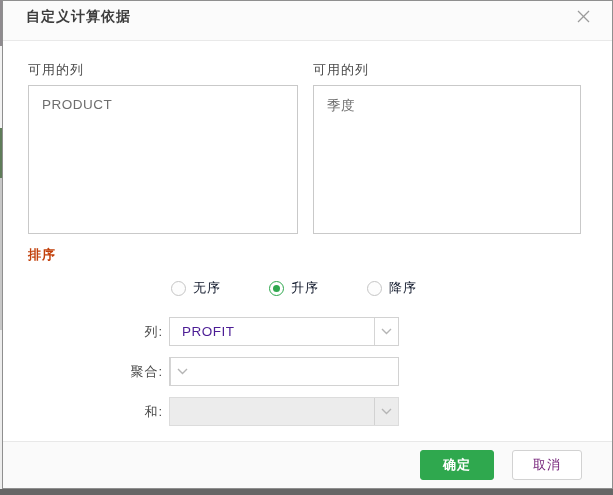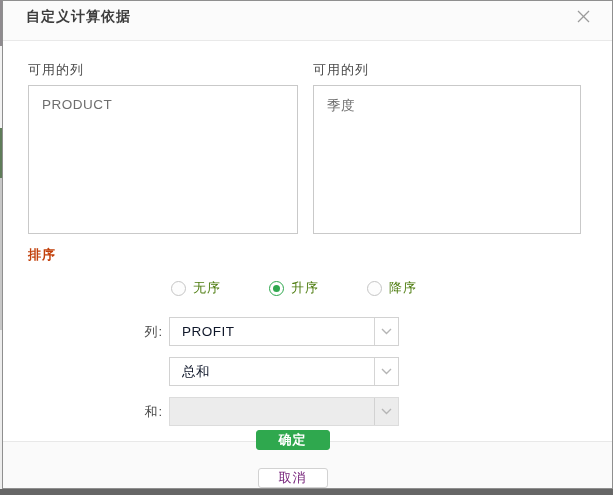--- a/index.html
+++ b/index.html
@@ -55,47 +55,47 @@
   .radio-opt { display:flex; align-items:center; cursor:pointer; }
   .radio-circle {
     width:15px; height:15px; border-radius:50%;
     border:1px solid #c5c5c5; background:#fdfdfd;
     display:inline-flex; align-items:center; justify-content:center;
   }
   .radio-circle.checked { border-color:#2fa84e; background:#fff; }
   .radio-circle.checked::after {
     content:""; width:7px; height:7px; border-radius:50%; background:#2fa84e;
   }
-  .radio-opt span.rlabel { margin-left:7px; color:#4d7c0f; letter-spacing:1px; }
+  .radio-opt span.rlabel { margin-left:7px; color:#0f172a; letter-spacing:1px; }
 
   .form-row { position:absolute; left:0; width:100%; height:29px; }
   .row-1 { top:316px; } .row-2 { top:356px; } .row-3 { top:396px; }
   .form-row .flabel {
     position:absolute; left:0; width:160px; text-align:right;
     line-height:29px; color:#4a4a4a; letter-spacing:1px;
   }
   .select {
     position:absolute; left:166px; width:230px; height:29px;
     border:1px solid #d2d2d2; background:#fff; cursor:pointer; display:flex;
   }
   .select .value {
-    flex:1; line-height:27px; padding-left:12px; font-size:13.5px; color:#0f172a;
+    flex:1; line-height:27px; padding-left:12px; font-size:13.5px; color:#4c1d95;
     letter-spacing:.5px; overflow:hidden; white-space:nowrap;
   }
   .select .chevron-box {
     width:24px; border-left:1px solid #d5d5d5;
     display:flex; align-items:center; justify-content:center;
   }
   .select.disabled { background:#ececec; border-color:#dcdcdc; cursor:default; }
   .select.disabled .chevron-box { border-left-color:#d2d2d2; }
 
   .footer-divider { position:absolute; left:0; right:0; top:440px; height:1px; background:#e8e8e8; }
   .footer {
     position:absolute; left:0; right:0; top:441px; bottom:0; background:#fafafa;
-    display:flex; justify-content:flex-end; align-items:center; gap:18px; padding-right:30px;flex-direction:column;
+    display:flex; justify-content:flex-end; align-items:center; gap:18px; padding-right:30px;
   }
   .btn {
     height:30px; font-size:13px; letter-spacing:1px; border-radius:3px; cursor:pointer;
     font-family:inherit;
   }
   .btn-ok { width:74px; background:#2fa84e; color:#fff; border:1px solid #2fa84e; font-weight:bold; }
   .btn-cancel { width:70px; background:#fff; color:#701a75; border:1px solid #d2d2d2; }
 </style>
 </head>
 <body>
@@ -154,22 +154,22 @@
         <span class="value">PROFIT</span>
         <span class="chevron-box">
           <svg width="11" height="7" viewBox="0 0 11 7">
               <polyline points="1,1 5.5,5.5 10,1" fill="none" stroke="#b5b5b5" stroke-width="1.4"></polyline>
             </svg>
         </span>
       </div>
     </div>
 
     <div class="form-row row-2">
+      <span class="flabel">聚合:</span>
       <div class="select">
-        <span class="value">总和</span>
         <span class="chevron-box">
           <svg width="11" height="7" viewBox="0 0 11 7">
               <polyline points="1,1 5.5,5.5 10,1" fill="none" stroke="#b5b5b5" stroke-width="1.4"></polyline>
             </svg>
         </span>
       </div>
     </div>
 
     <div class="form-row row-3">
       <span class="flabel">和:</span>

